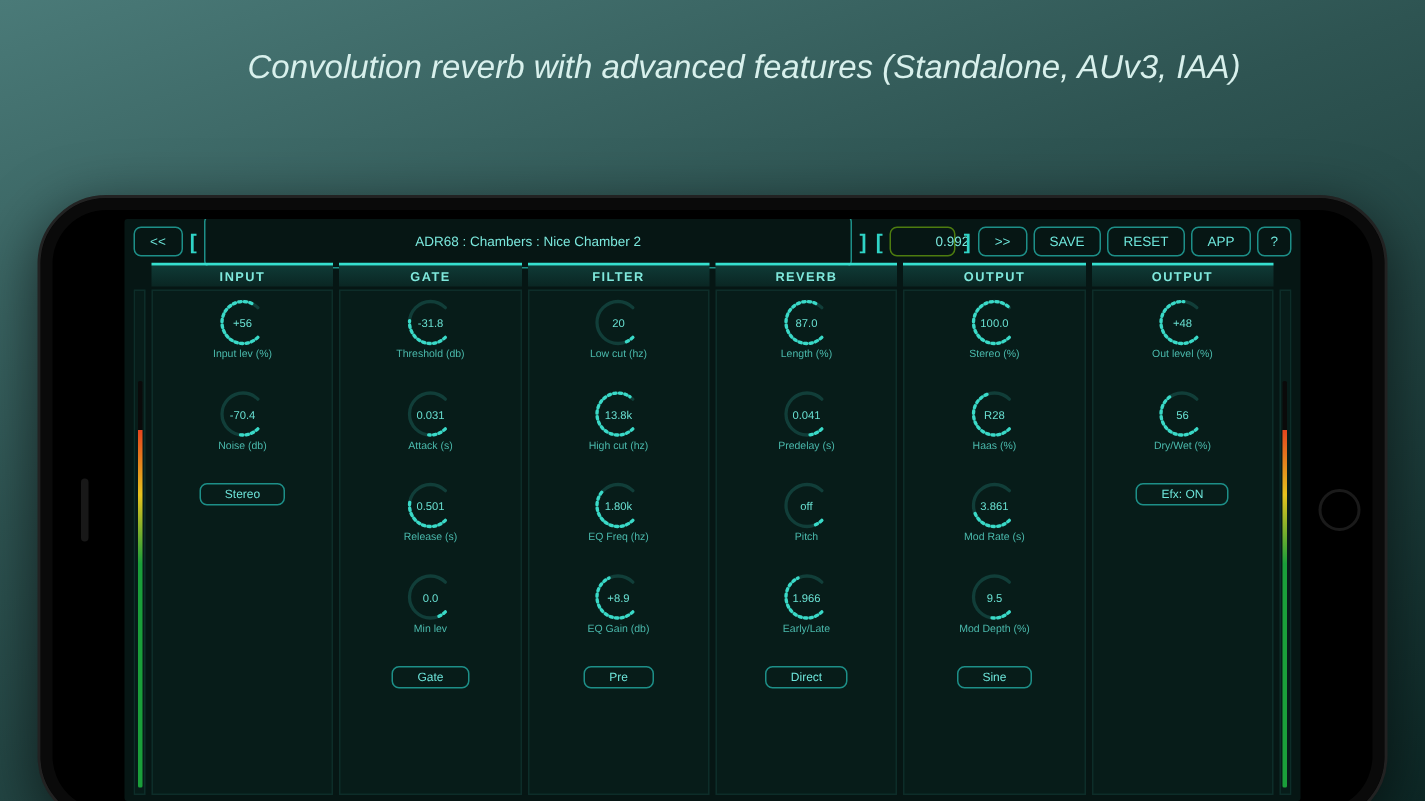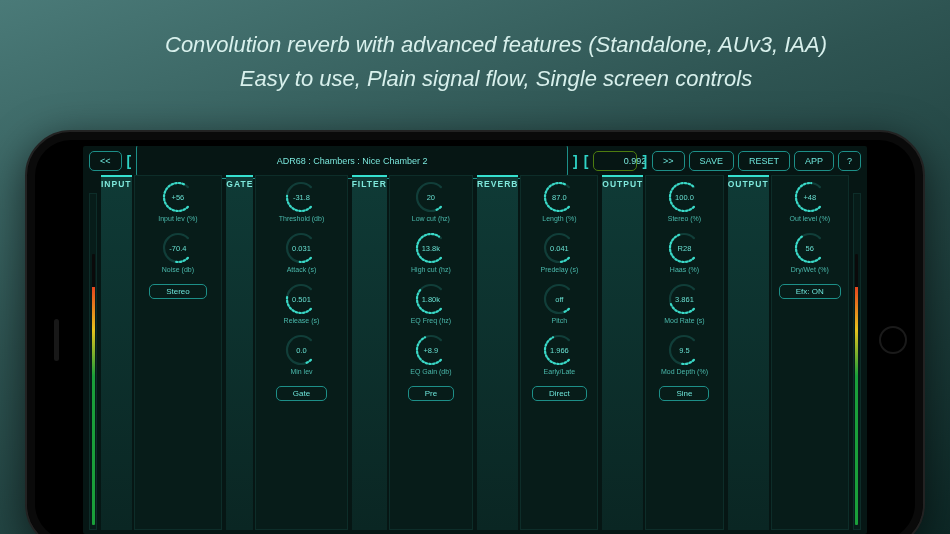--- a/index.html
+++ b/index.html
@@ -78,40 +78,40 @@
   .len-box {
     border: 1px solid #4d7c0f; border-radius: 5px;
     color: #7be8dd; font-size: 9px; height: 20px; width: 44px;
     display: flex; align-items: center; justify-content: center; padding-left: 39px;
   }
   .columns {
     flex: 1; display: flex; gap: 4px;
     overflow: hidden;
   }
   .col {
-    flex: 1; display: flex; flex-direction: row;
+    flex: 1; display: flex; flex-direction: column;
     gap: 2px;
   }
   .col-head {
     background: linear-gradient(#0f3a36,#0a2623);
     border-top: 2px solid #36e0cf;
     color: #7fe8dc;
     font-size: 8.5px;
     font-weight: 600;
     letter-spacing: 1px;
     text-align: center;
     padding: 2px 0;
   }
   .col-body {
     flex: 1;
     background: #071c19;
     border: 1px solid #0d2d29;
     display: flex; flex-direction: column; align-items: center;
     padding: 4px 2px;
-    gap: 7px;
+    gap: 17px;
     position: relative;
   }
   .knob-wrap {
     display: flex; flex-direction: column; align-items: center;
     margin-bottom: 2px;
   }
   .knob {
     width: 34px; height: 34px; position: relative;
   }
   .knob svg { width: 100%; height: 100%; }
@@ -147,21 +147,20 @@
     width: 3px; height: 82%;
     background: linear-gradient(to top, #1a9f3a 0%, #1a9f3a 55%, #e6c21d 72%, #e6441d 88%, #0a0a0a 88%);
     border-radius:1px;
   }
 </style>
 </head>
 <body>
 
 <div class="promo-text">
   <div>Convolution reverb with advanced features (Standalone, AUv3, IAA)</div>
-  <div>Easy to use, Plain signal flow, Single screen controls</div>
 </div>
 
 <div class="device-frame">
   <div class="speaker"></div>
   <div class="home-btn"></div>
 
   <div class="screen">
 
     <div class="topbar">
       <button class="btn">&lt;&lt;</button>

